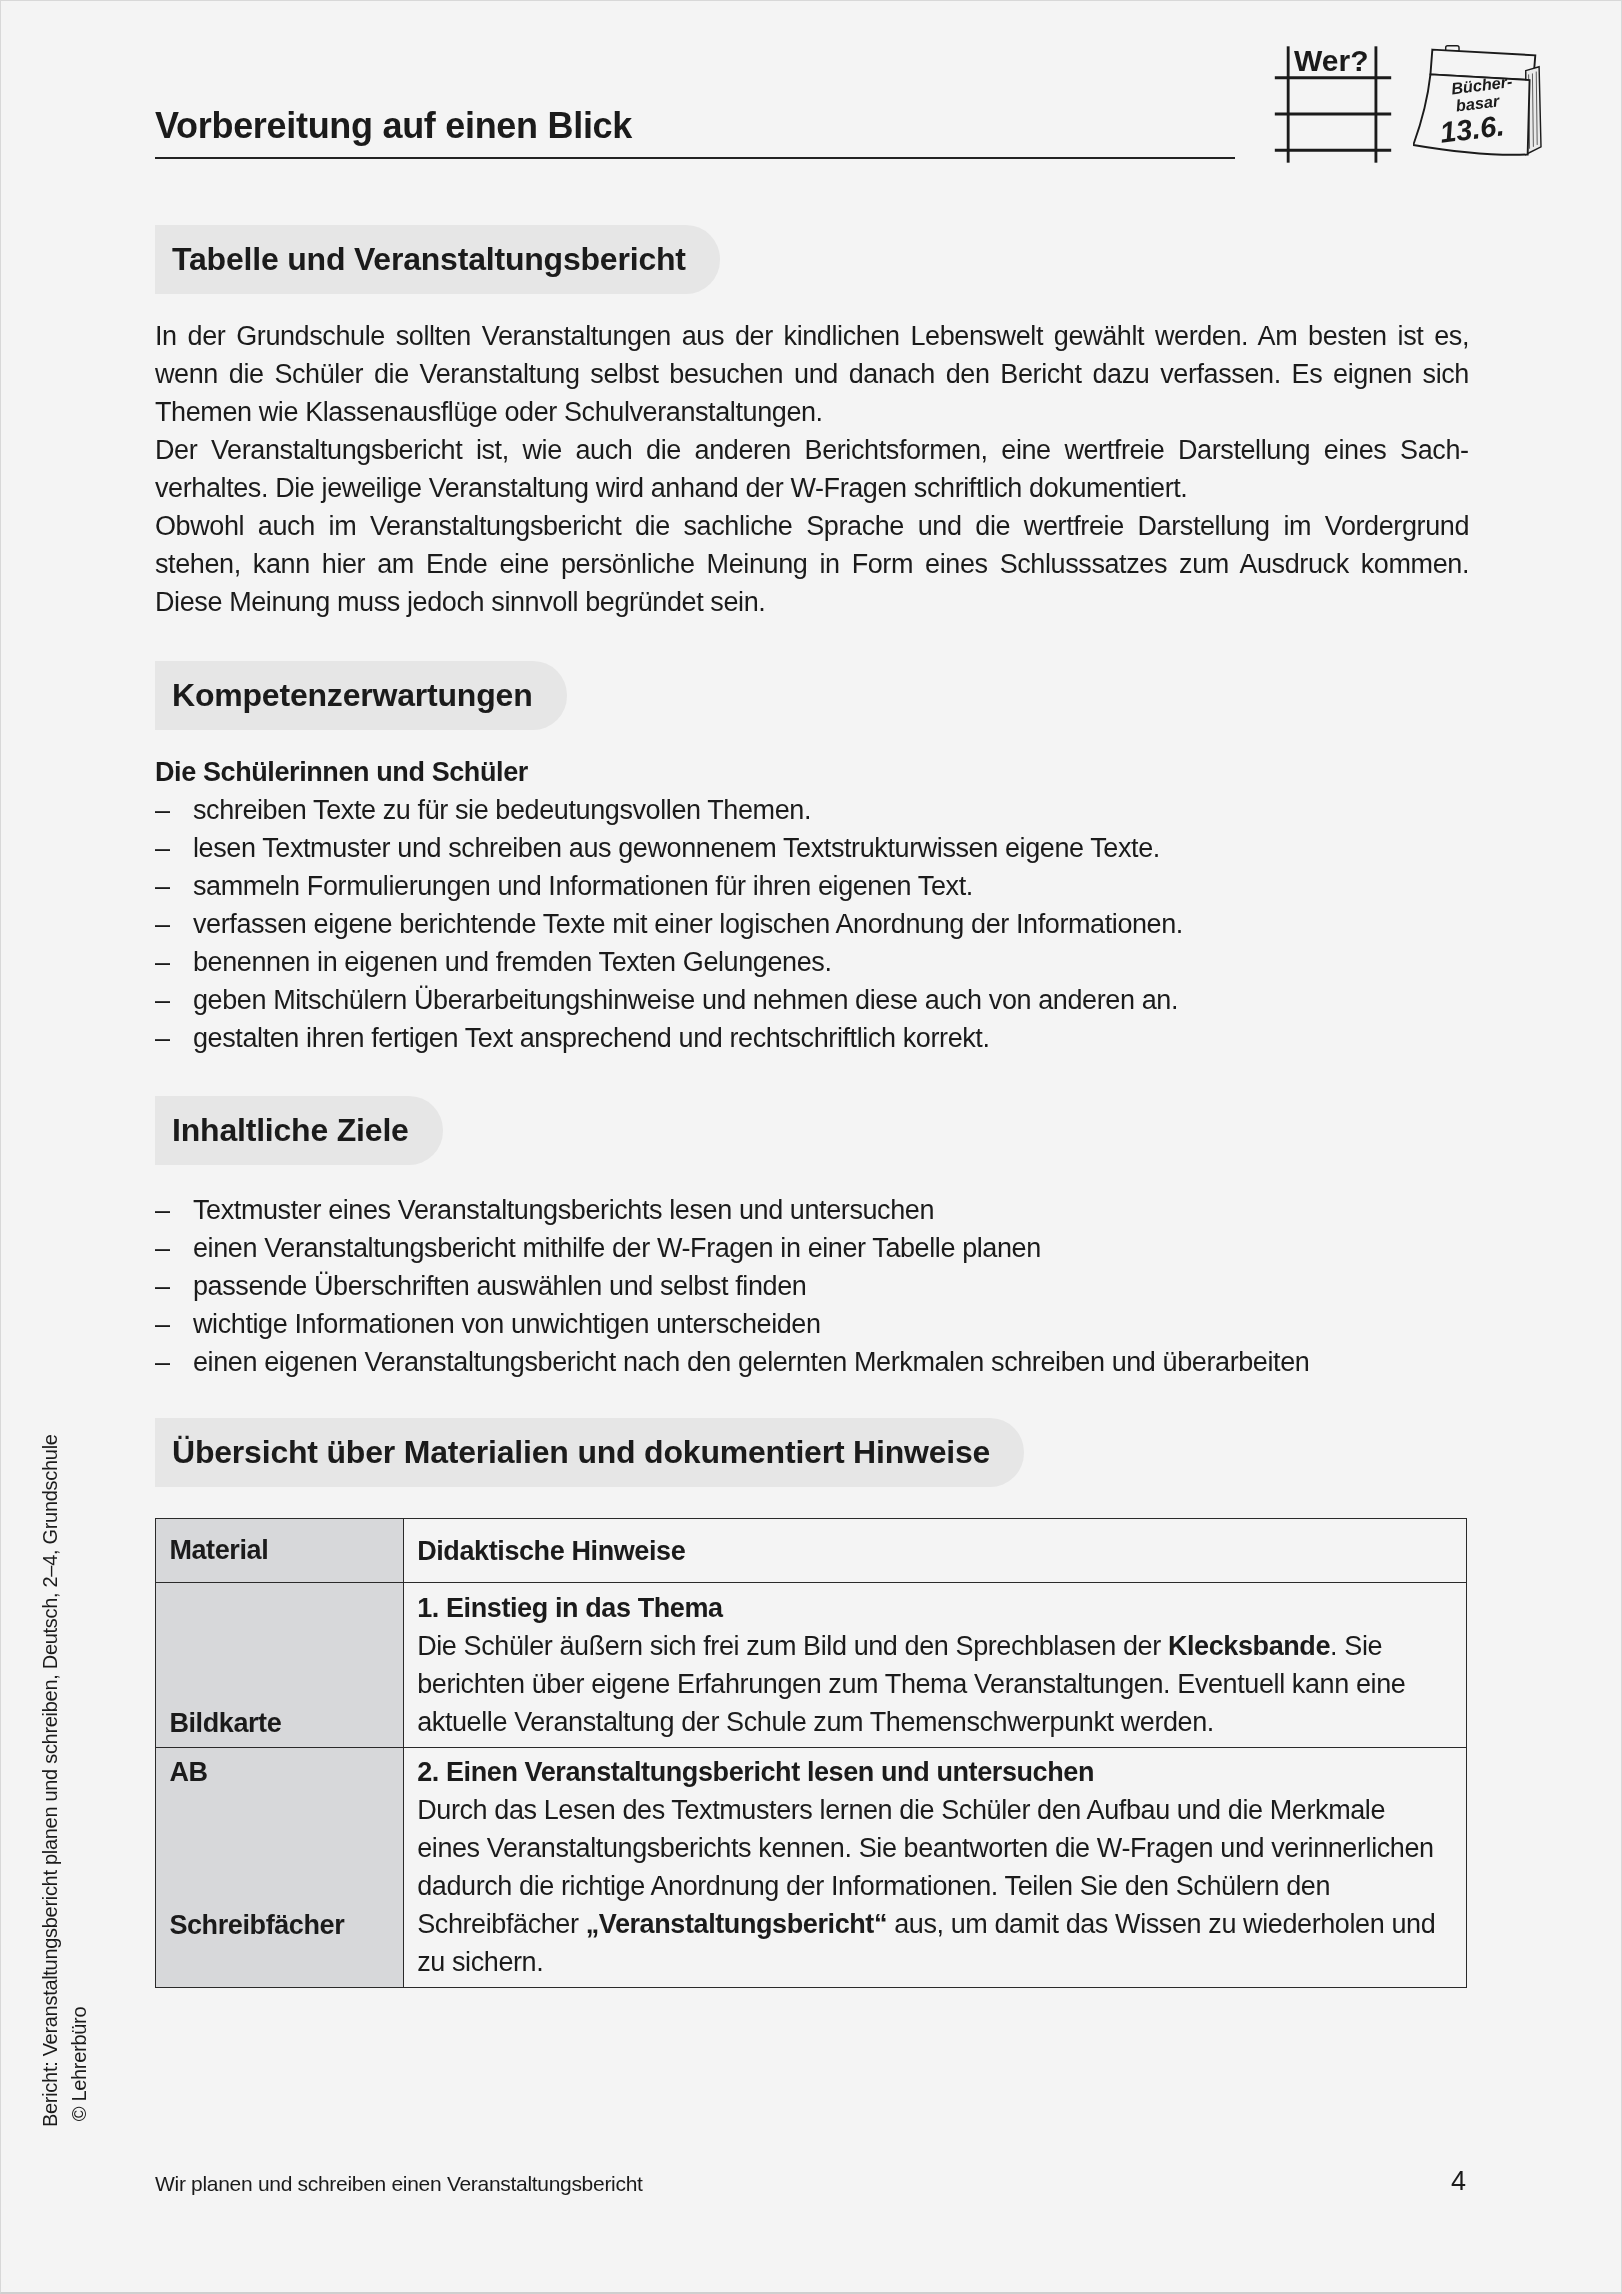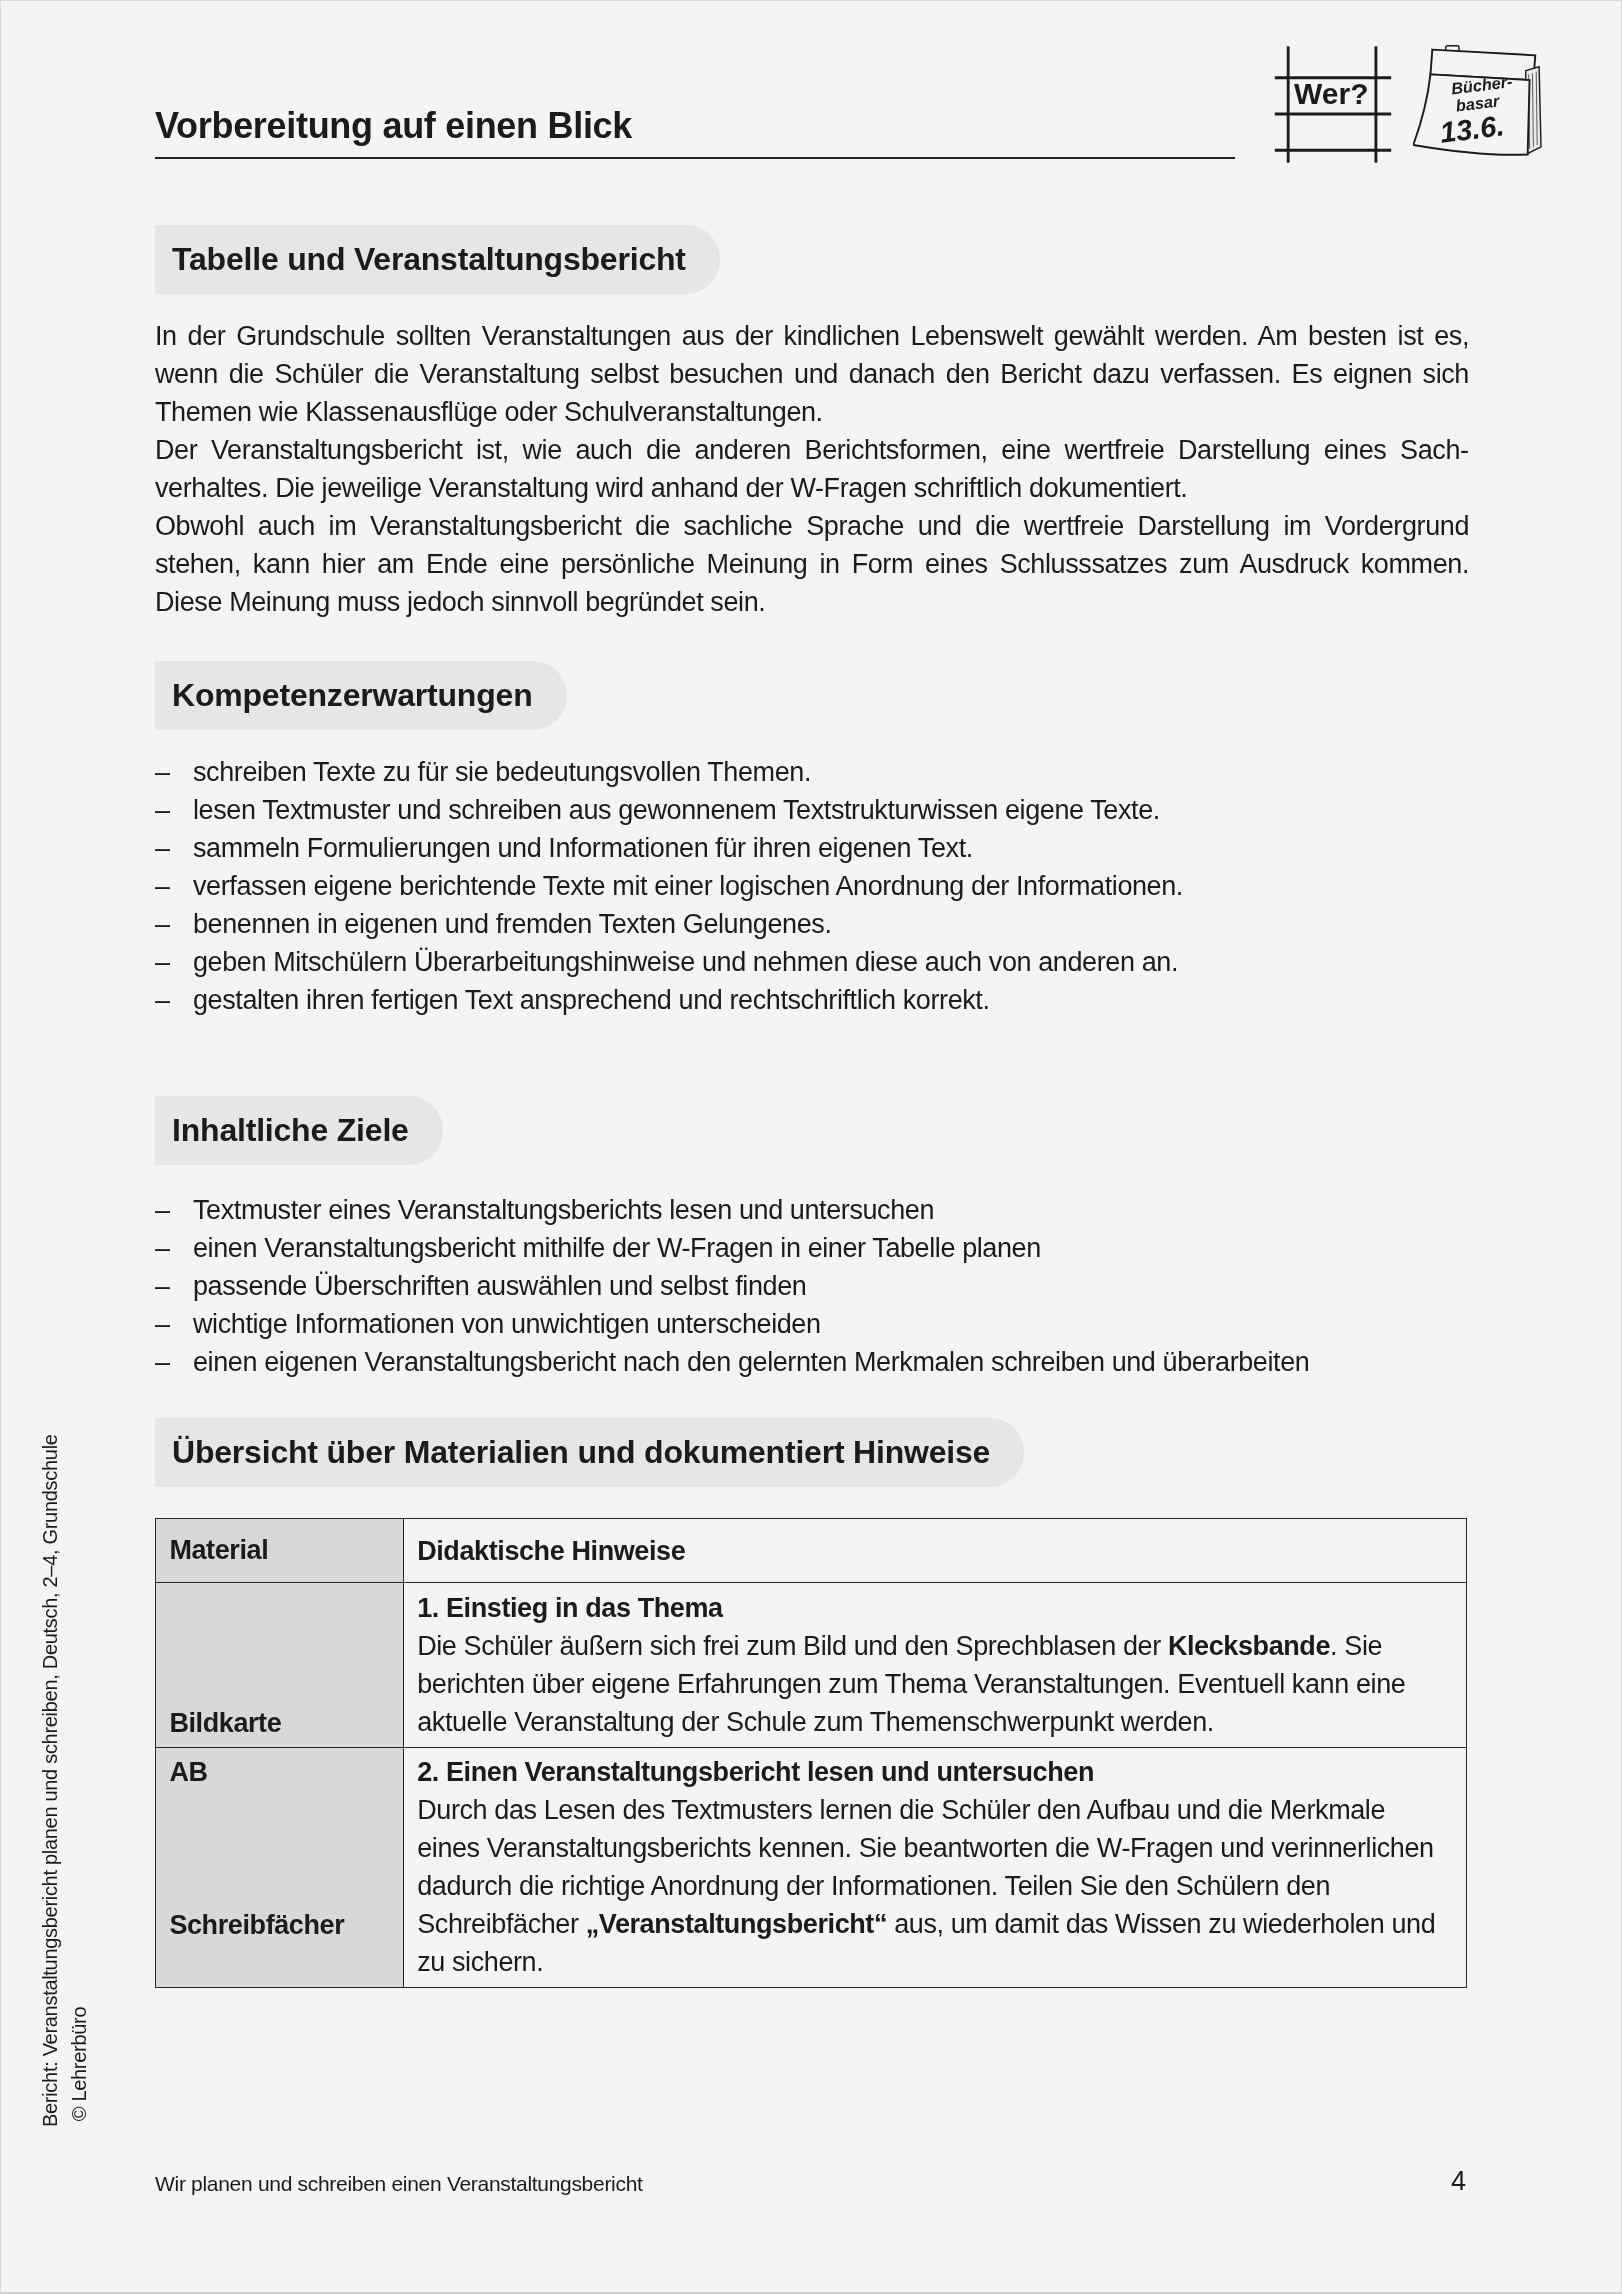--- a/index.html
+++ b/index.html
@@ -21,21 +21,21 @@
       font-size: 36px; font-weight: bold; letter-spacing: -0.3px;
     }
     .title-rule {
       position: absolute; left: 155px; top: 157px; width: 1080px; height: 0;
       border-top: 2.9px solid #222;
     }
     
     .wer-icon { position: absolute; left: 1271px; top: 46px; width: 124px; height: 117px; }
     .wer-text {
       position: absolute; left: 1294px; top: 44px;
-      font-size: 30px; font-weight: bold; margin-top: 33px;
+      font-size: 30px; font-weight: bold;
     }
     .calendar-icon { position: absolute; left: 1413px; top: 42px; width: 134px; height: 122px; }
     .cal-text {
       position: absolute; font-style: italic; font-weight: bold; text-align: center;
       transform: rotate(-7deg);
     }
     .cal-l1 { left: 1451px; top: 76px; font-size: 16.3px; width: 57px; }
     .cal-l2 { left: 1449px; top: 94px; font-size: 16.3px; width: 57px; }
     .cal-date { left: 1434px; top: 113px; font-size: 29px; width: 76px; }
 
@@ -128,20 +128,21 @@
 
 <div class="section-head" style="top:225px;">Tabelle und Veranstaltungsbericht</div>
 <div class="body-text" style="top:317px;">
   <p>In der Grundschule sollten Veranstaltungen aus der kindlichen Lebenswelt gewählt werden. Am besten ist es, wenn die Schüler die Veranstaltung selbst besuchen und danach den Bericht dazu verfassen. Es eignen sich Themen wie Klassenausflüge oder Schulveranstaltungen.</p>
   <p>Der Veranstaltungsbericht ist, wie auch die anderen Berichtsformen, eine wertfreie Darstellung eines Sach­verhaltes. Die jeweilige Veranstaltung wird anhand der W-Fragen schriftlich dokumentiert.</p>
   <p>Obwohl auch im Veranstaltungsbericht die sachliche Sprache und die wertfreie Darstellung im Vordergrund stehen, kann hier am Ende eine persönliche Meinung in Form eines Schlusssatzes zum Ausdruck kommen. Diese Meinung muss jedoch sinnvoll begründet sein.</p>
 </div>
 
 <div class="section-head" style="top:661px;">Kompetenzerwartungen</div>
 <div class="body-text" style="top:753px;">
+  <div class="list-label">Die Schülerinnen und Schüler</div>
   <div class="dash-item">
       <span class="dash">–</span>
       <span class="txt">schreiben Texte zu für sie bedeutungsvollen Themen.</span>
     </div>
   <div class="dash-item">
       <span class="dash">–</span>
       <span class="txt">lesen Textmuster und schreiben aus gewonnenem Textstrukturwissen eigene Texte.</span>
     </div>
   <div class="dash-item">
       <span class="dash">–</span>

